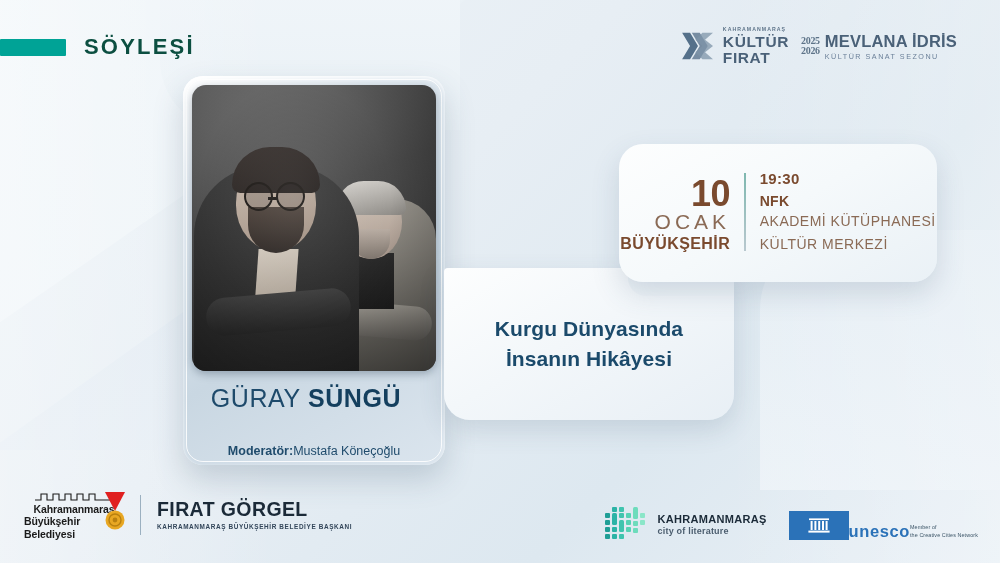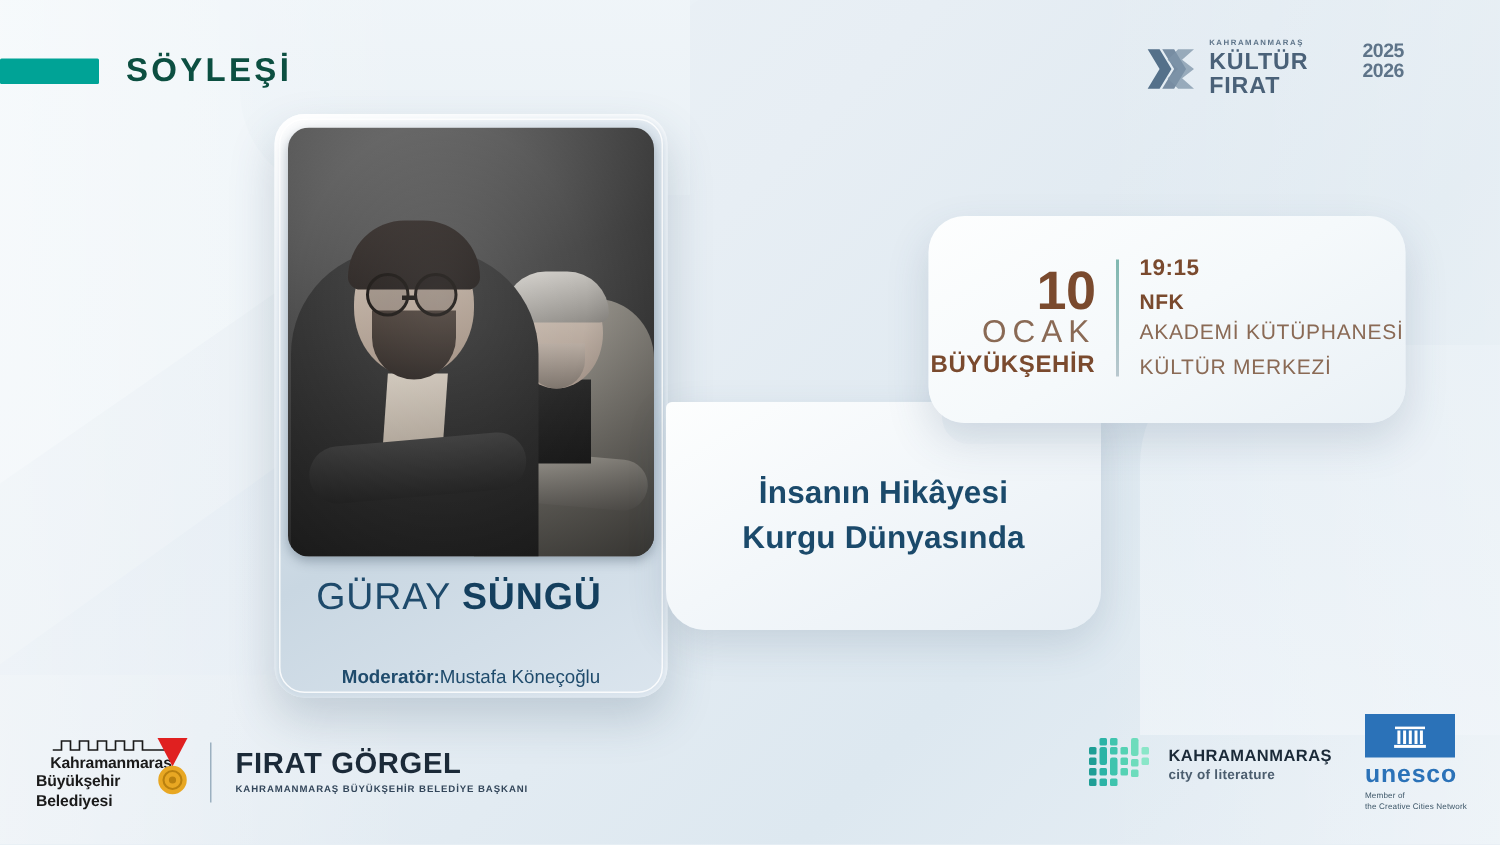--- a/index.html
+++ b/index.html
@@ -45,28 +45,28 @@
   }
 
   
   .kicker{position:absolute;left:0;top:34px;display:flex;align-items:center;gap:18px;}
   .kicker-bar{width:66px;height:17px;background:#00a396;border-radius:1px;}
   .kicker-label{
     font-size:22px;font-weight:bold;letter-spacing:2.2px;color:#0c4f41;
   }
 
   
-  .brandbar{position:absolute;right:64px;top:27px;display:flex;align-items:flex-start;gap:36px;}
+  .brandbar{position:absolute;right:43px;top:27px;display:flex;align-items:center;gap:12px;}
   .kks{display:flex;align-items:center;gap:7px;}
   .kks-mark{width:36px;height:30px;}
   .kks-txt{line-height:1;}
   .kks-top{font-size:5.2px;font-weight:bold;letter-spacing:1.05px;color:#5e7489;margin-bottom:2px;}
   .kks-big{font-size:15.5px;font-weight:bold;letter-spacing:.6px;color:#4a6178;line-height:1.02;}
   .sezon{display:flex;align-items:center;gap:5px;}
-  .sezon-years{font-size:13px;font-weight:bold;color:#5e7489;line-height:1;letter-spacing:-.3px;}
+  .sezon-years{font-size:10px;font-weight:bold;color:#5e7489;line-height:1;letter-spacing:-.3px;font-family:Liberation Serif, serif;}
   .sezon-r{line-height:1;}
   .sezon-name{font-size:16.5px;font-weight:bold;letter-spacing:.2px;color:#4a6178;line-height:1;}
   .sezon-sub{font-size:7.2px;letter-spacing:1.5px;color:#6b8099;margin-top:3px;}
 
   
   .photo-card{
     position:absolute;left:183px;top:76px;width:262px;height:389px;
     border-radius:20px;
     background:linear-gradient(150deg,#ffffff 0%,#e3ebf2 22%,#c9d7e2 60%,#dbe5ee 100%);
     box-shadow:0 14px 30px rgba(60,85,110,.22),0 2px 4px rgba(255,255,255,.9) inset;
@@ -173,21 +173,21 @@
   .mayor{line-height:1;}
   .mayor-name{font-size:19.5px;font-weight:bold;color:#1b2a38;letter-spacing:.4px;}
   .mayor-role{font-size:6.4px;font-weight:bold;color:#33465a;letter-spacing:.62px;margin-top:4px;}
 
   .footer-right{position:absolute;right:22px;bottom:20px;display:flex;align-items:center;gap:22px;}
   .lit{display:flex;align-items:center;gap:9px;}
   .lit-grid{width:44px;height:36px;}
   .lit-txt{line-height:1.1;}
   .lit-t1{font-size:11px;font-weight:bold;color:#1b2a38;letter-spacing:.3px;}
   .lit-t2{font-size:9px;color:#4b5d6e;letter-spacing:.2px;margin-top:2px;font-weight:bold;}
-  .unesco{display:flex;flex-direction:column;align-items:flex-start;}
+  .unesco{display:flex;flex-direction:row;align-items:flex-end;}
   .un-box{width:60px;height:29px;background:#2b72b8;display:flex;align-items:center;justify-content:center;}
   .un-word{font-size:16.5px;font-weight:bold;color:#2b72b8;letter-spacing:.6px;margin-top:3px;line-height:1;}
   .un-sub{font-size:5.4px;color:#3d5668;line-height:1.42;margin-top:3px;letter-spacing:.1px;}
 </style>
 </head>
 <body>
 
 <div class="poster">
 
   <div class="bg-fold-a"></div>
@@ -213,20 +213,24 @@
         <div class="kks-top">KAHRAMANMARAŞ</div>
         <div class="kks-big">KÜLTÜR</div>
         <div class="kks-big">FIRAT</div>
       </div>
     </div>
 
     <div class="sezon">
       <div>
         <div class="sezon-years">2025</div>
         <div class="sezon-years">2026</div>
+      </div>
+      <div class="sezon-r">
+        <div class="sezon-name">MEVLANA İDRİS</div>
+        <div class="sezon-sub">KÜLTÜR SANAT SEZONU</div>
       </div>
     </div>
 
   </div>
 
   <div class="photo-card">
     <div class="photo-frame">
       <div class="photo-bg"></div>
       <div class="p-figB"></div>
       <div class="p-armB"></div>
@@ -253,35 +257,35 @@
     </div>
 
     <div class="moderator">
       <b>Moderatör:</b><span>Mustafa Köneçoğlu</span>
     </div>
   </div>
 
   <div class="title-panel">
     <div class="title-notch"></div>
     <div class="title-text">
+      <div>Kurgu Dünyasında</div>
       <div>İnsanın Hikâyesi</div>
-      <div>Kurgu Dünyasında</div>
     </div>
   </div>
 
   <div class="date-panel">
     <div class="date-inner">
       <div class="date-left">
         <div class="d-num">10</div>
         <div class="d-mon">OCAK</div>
         <div class="d-day">BÜYÜKŞEHİR</div>
       </div>
       <div class="date-rule"></div>
       <div class="date-right">
-        <div class="d-time">19:15</div>
+        <div class="d-time">19:30</div>
         <div class="d-venue1">NFK</div>
         <div class="d-venue2">AKADEMİ KÜTÜPHANESİ</div>
         <div class="d-venue2">KÜLTÜR MERKEZİ</div>
       </div>
     </div>
   </div>
 
   <div class="footer-left">
     <div class="bld">
       <svg class="bld-wall" viewBox="0 0 78 11">

